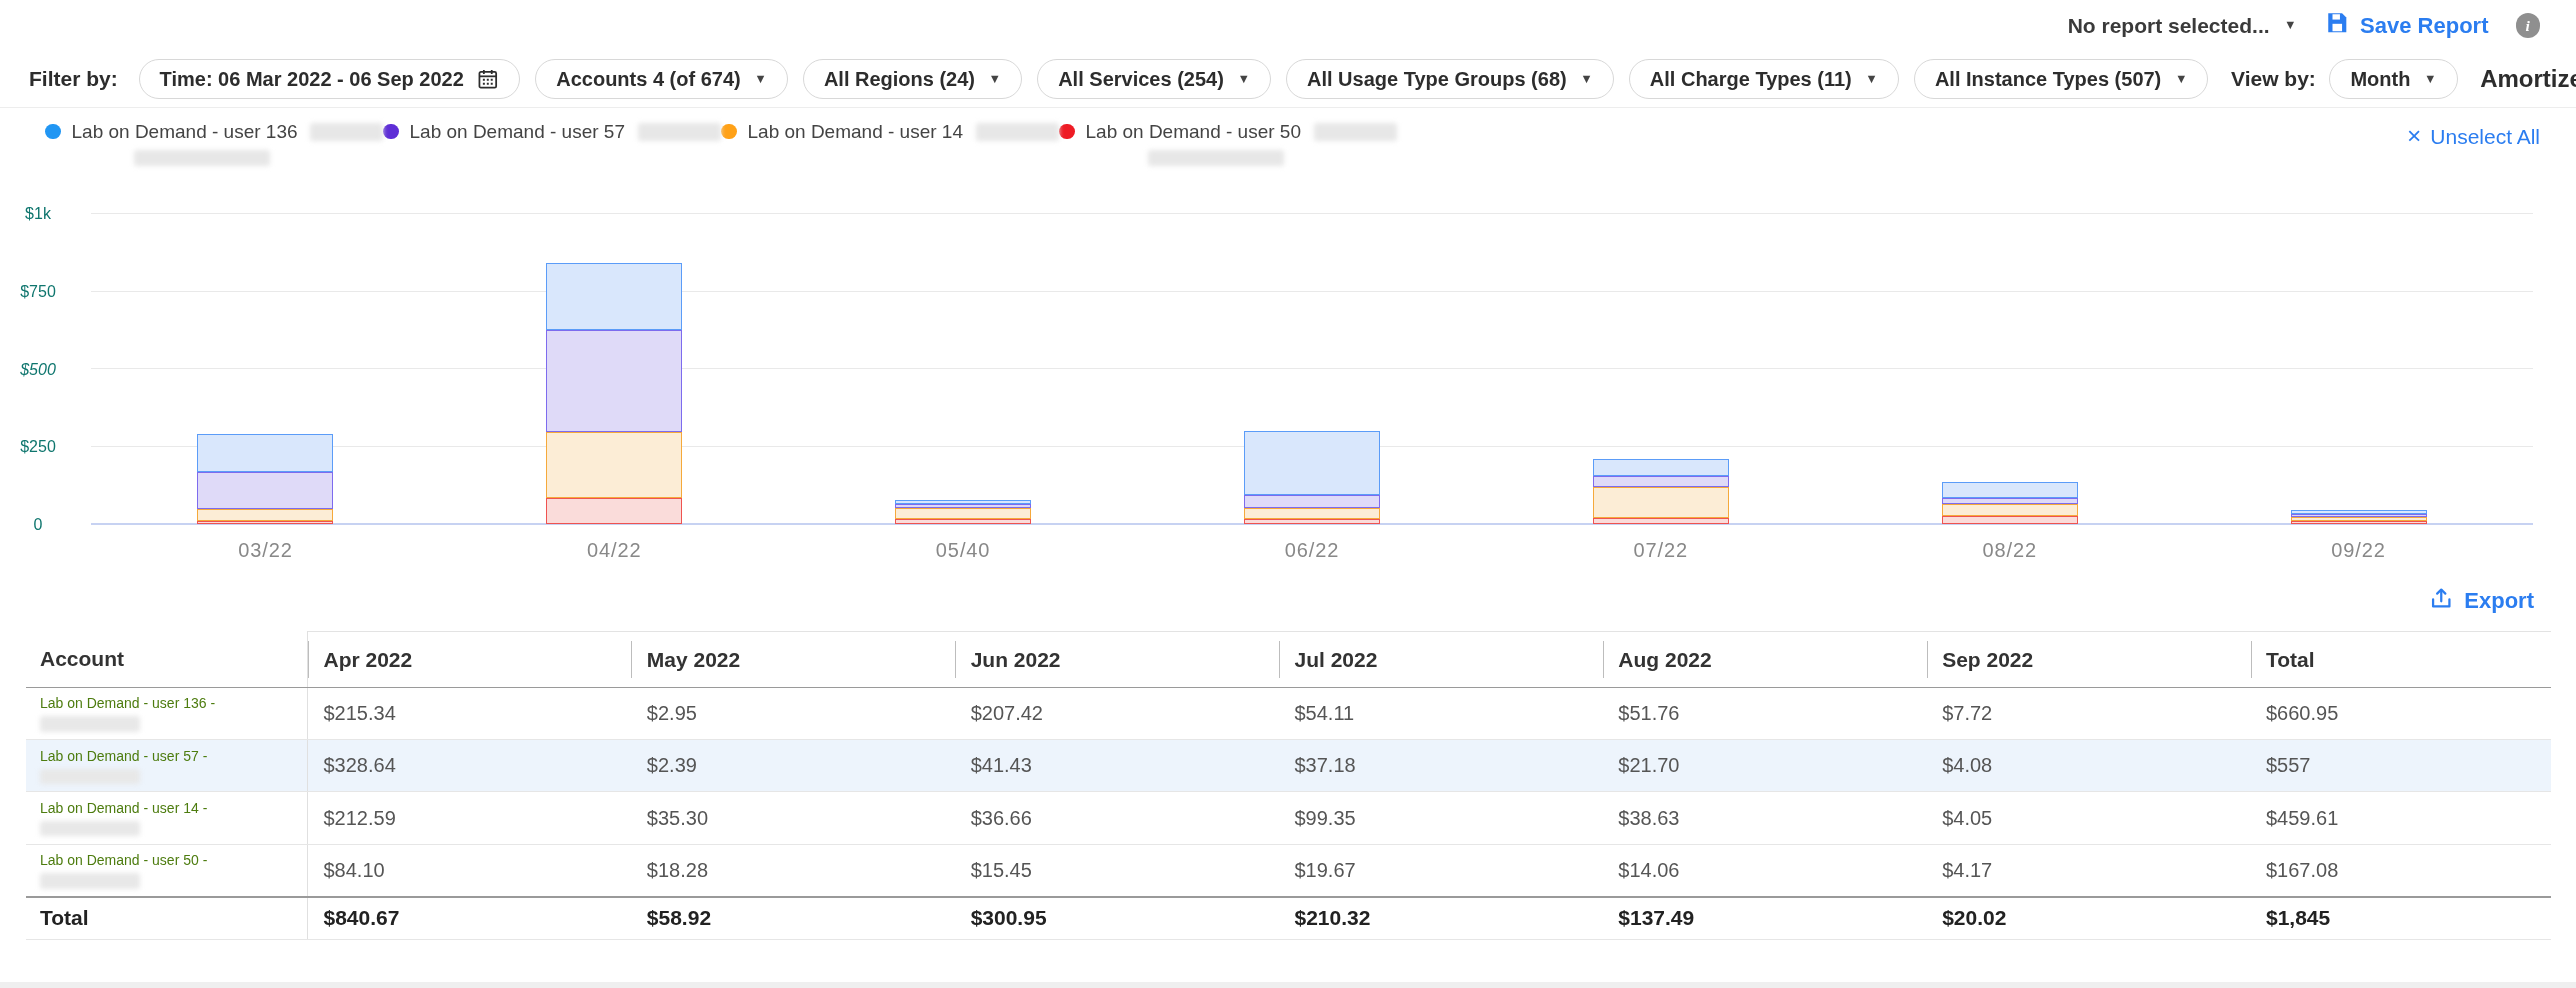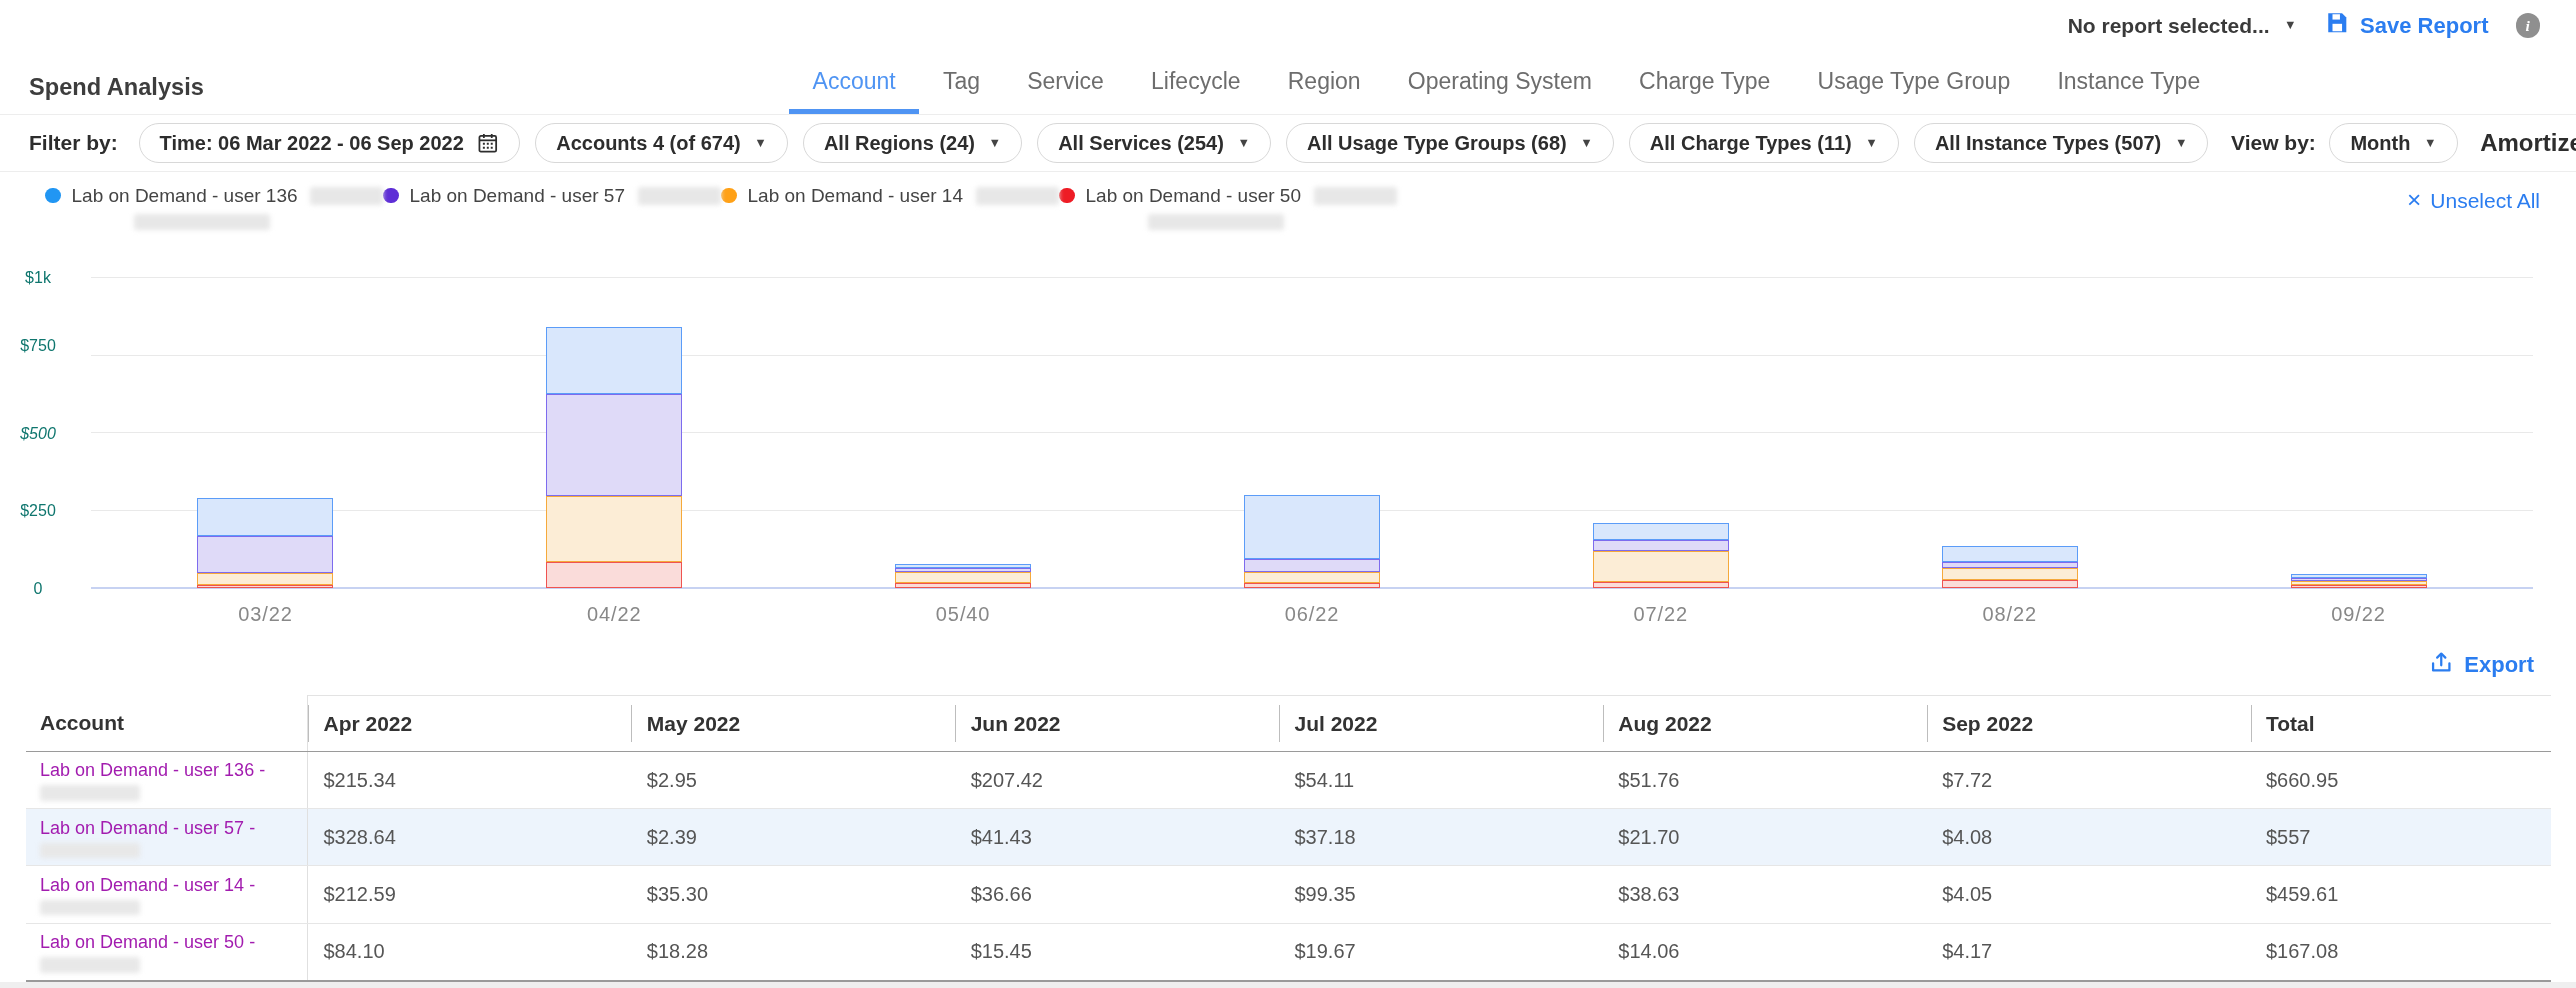--- a/index.html
+++ b/index.html
@@ -65,21 +65,21 @@
   .exportrow{height:53px;display:flex;align-items:center;justify-content:flex-end;padding-right:42px;}
   .export-btn{display:flex;align-items:center;gap:11px;font-size:22px;font-weight:bold;color:#2B7DF0;cursor:pointer;}
 
   
   table.spend{border-collapse:collapse;table-layout:fixed;width:calc(100% - 51px);margin:3.6px 25.5px 0 25.5px;}
   table.spend th{font-size:21px;font-weight:bold;color:#333;text-align:left;
                  border-top:0.9px solid #e3e3e3;border-bottom:0.9px solid #9a9a9a;padding:9px 0;}
   table.spend th.first{padding-left:14.5px;border-right:0.9px solid #e0e0e0;border-top:none;}
   table.spend th .tick{display:inline-block;border-left:0.9px solid #bdbdbd;padding:6.4px 0 6.4px 14.5px;}
   table.spend td{font-size:20px;color:#555;padding:7.3px 0 7.3px 15.5px;border-bottom:0.9px solid #e6e6e6;}
-  table.spend td.account{padding-left:14.5px;border-right:0.9px solid #e0e0e0;color:#a21caf;font-size:18px;line-height:1.25;}
+  table.spend td.account{padding-left:14.5px;border-right:0.9px solid #e0e0e0;color:#4d7c0f;font-size:14px;line-height:1.25;}
   table.spend tr.highlight td{background:#EDF4FC;}
   table.spend tr.totalrow td{border-top:2.7px double #9a9a9a;font-weight:bold;color:#222;font-size:21px;}
   .acct-redact{display:block;width:100px;height:15.5px;background:#e8e8e8;border-radius:2.7px;filter:blur(2.7px);margin-top:3.6px;}
   .bottom-strip{position:absolute;bottom:0;left:0;right:0;height:7.3px;background:#efefef;}
 </style>
 </head>
 <body>
 
 <div class="app">
 
@@ -94,34 +94,20 @@
             <path fill="#2B7DF0" d="M4 3h13l4 4v14H4z" rx="2"></path>
             <rect x="8" y="13" width="9" height="7" fill="#fff"></rect>
             <rect x="8" y="4" width="7" height="5" fill="#fff"></rect>
           </svg>
       </span>
       <span>Save Report</span>
     </div>
     <span class="info-dot">i</span>
   </div>
 
-  <div class="headerrow">
-    <div class="page-title">Spend Analysis</div>
-    <div class="tab-bar">
-        <div class="tab active">Account</div>
-        <div class="tab">Tag</div>
-        <div class="tab">Service</div>
-        <div class="tab">Lifecycle</div>
-        <div class="tab">Region</div>
-        <div class="tab">Operating System</div>
-        <div class="tab">Charge Type</div>
-        <div class="tab">Usage Type Group</div>
-        <div class="tab">Instance Type</div>
-      </div>
-  </div>
 
   <div class="filterbar">
     <span class="filter-label">Filter by:</span>
     <div style="display:flex;align-items:center;gap:15px;">
         <div class="pill">
           <span class="pill-label">Time: 06 Mar 2022 - 06 Sep 2022</span>
           <span class="pill-ic">
             <svg width="23.6" height="23.6" viewBox="0 0 24 24" fill="none" stroke="#2d2d2d" stroke-width="1.8">
               <rect x="3.5" y="5" width="17" height="16" rx="1.5"></rect>
               <path d="M3.5 9.5h17"></path>
@@ -202,21 +188,21 @@
       </div>
     <div class="unselect">
       <span class="x">×</span>
       <span>Unselect All</span>
     </div>
   </div>
 
   <div class="chart">
     <div class="ygutter">
         <div class="ylabel" style="bottom: 311px;">$1k</div>
-        <div class="ylabel" style="bottom: 243px;">$750</div>
+        <div class="ylabel" style="bottom: 233px;">$750</div>
         <div class="ylabel" style="bottom: 155px; font-style: italic;">$500</div>
         <div class="ylabel" style="bottom: 78px;">$250</div>
         <div class="ylabel" style="bottom: 0px;">0</div>
       </div>
     <div class="plot">
         <div class="gridline" style="bottom: 310px;"></div>
         <div class="gridline" style="bottom: 232px;"></div>
         <div class="gridline" style="bottom: 155px;"></div>
         <div class="gridline" style="bottom: 77px;"></div>
         <div class="baseline"></div>

